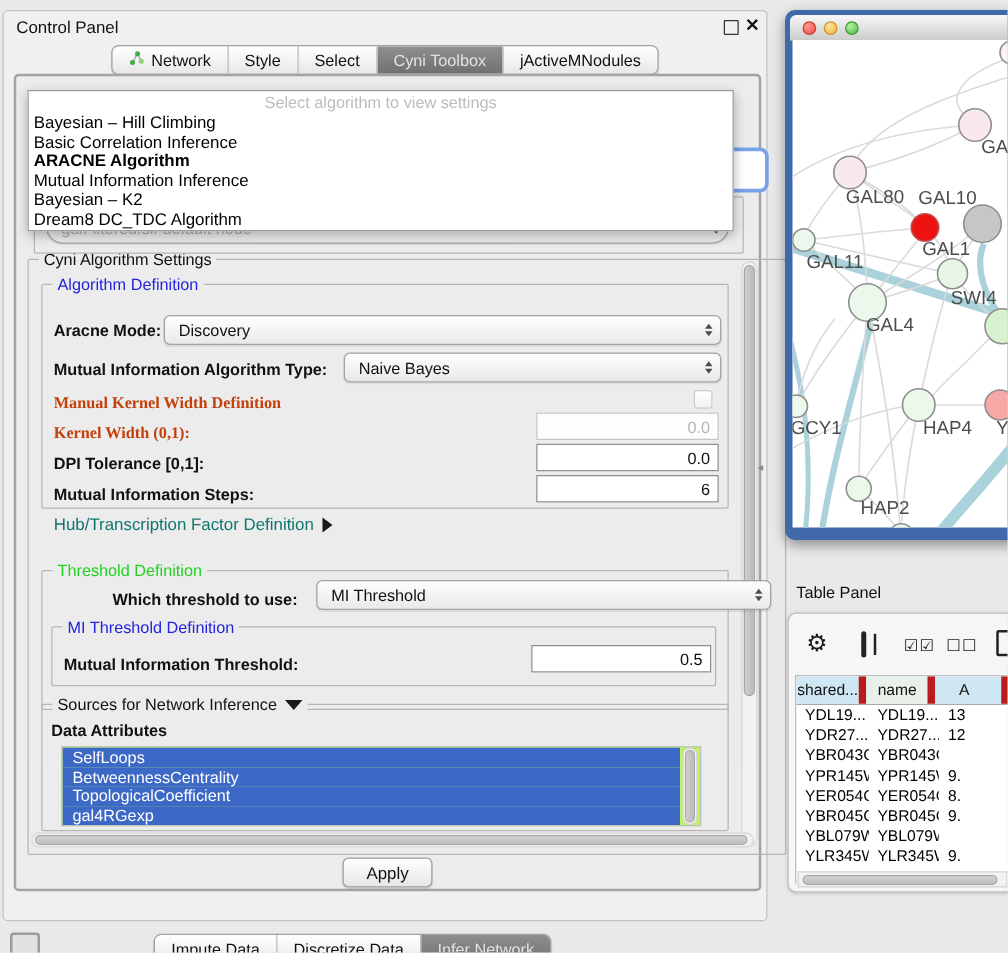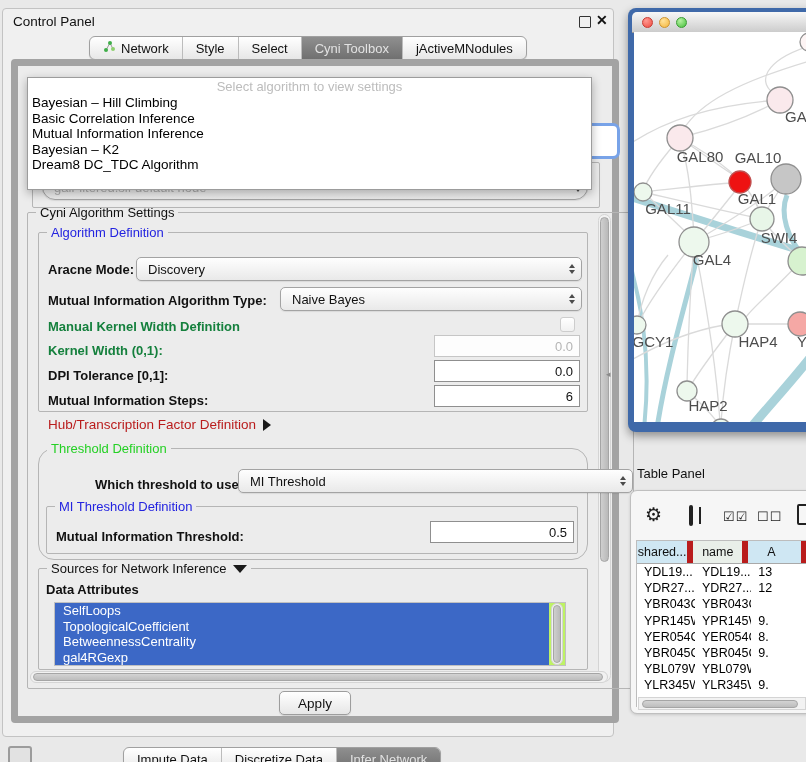--- a/index.html
+++ b/index.html
@@ -10,28 +10,28 @@
   #cp{left:2px;top:8px;width:610px;height:727px;background:#f0f0f0;border:1px solid #c3c3c3;border-radius:4px;}
   #cp-title{left:10px;top:5px;font-size:13.5px;color:#111;}
   .winbtn-float{left:576px;top:7px;width:10px;height:10px;border:1.5px solid #333;border-radius:1px;}
   .winbtn-close{left:593px;top:3px;font-size:14px;font-weight:bold;color:#111;}
   
   .seg{display:flex;border:1px solid #a0a0a0;border-radius:6px;background:linear-gradient(#ffffff,#e7e7e7);overflow:hidden;height:22px;box-shadow:0 1px 1px rgba(0,0,0,.15);}
   .seg .seg-item{display:flex;align-items:center;gap:5px;padding:0 13px;font-size:13px;color:#111;border-left:1px solid #bcbcbc;white-space:nowrap;}
   .seg .seg-item:first-child{border-left:none;}
   .seg .seg-item.sel{background:linear-gradient(#8f8f8f,#707070);color:#e2e2e2;}
   
-  #content{left:8px;top:50px;width:594px;height:650px;background:#ececec;border:7px solid #a3a3a3;border-radius:4px;}
+  #content{left:8px;top:50px;width:594px;height:650px;background:#ececec;border:2px solid #a3a3a3;border-radius:4px;}
   
   .fs{position:absolute;border:1px solid #b5b5b5;border-radius:2px;}
   .fs-legend{position:absolute;top:-8px;left:8px;background:#ececec;padding:0 4px;font-size:13px;color:#111;white-space:nowrap;}
   .leg-blue{color:#2323e0;}
   .leg-green{color:#24d024;}
   .lbl{position:absolute;font-size:13px;font-weight:bold;color:#111;white-space:nowrap;}
-  .lbl-gray{color:#15803d;}
+  .lbl-gray{color:#c2410c;font-family:Liberation Serif, serif;}
   
   .combo{position:absolute;height:24px;border:1px solid #a3a3a3;border-radius:5px;
          background:linear-gradient(#fefefe,#e9e9e9);display:flex;align-items:center;
          font-size:13px;color:#111;padding-left:11px;box-sizing:border-box;box-shadow:0 1px 1px rgba(0,0,0,.08);}
   .stepper{position:absolute;right:6px;top:0;bottom:0;display:flex;flex-direction:column;justify-content:center;align-items:center;gap:2px;}
   .arr-up{width:0;height:0;border-left:3.5px solid transparent;border-right:3.5px solid transparent;border-bottom:4.5px solid #4b4b4b;}
   .arr-dn{width:0;height:0;border-left:3.5px solid transparent;border-right:3.5px solid transparent;border-top:4.5px solid #4b4b4b;}
   
   .inp{position:absolute;height:22px;background:#fff;border:1px solid #8f8f8f;box-sizing:border-box;
        font-size:13px;color:#111;display:flex;align-items:center;justify-content:flex-end;padding:0 6px;}
@@ -116,20 +116,21 @@
           <span class="arr-up"></span>
           <span class="arr-dn"></span>
         </span>
     </div>
 
     <div class="abs" id="popup" style="left:9px;top:11px;">
       <div class="ph">Select algorithm to view settings</div>
       <div id="popup-items">
           <div class="it">Bayesian – Hill Climbing</div>
           <div class="it">Basic Correlation Inference</div>
+          <div class="it" style="font-weight: bold;">ARACNE Algorithm</div>
           <div class="it">Mutual Information Inference</div>
           <div class="it">Bayesian – K2</div>
           <div class="it">Dream8 DC_TDC Algorithm</div>
         </div>
     </div>
 
     <div class="fs" style="left:9px;top:146px;width:585px;height:475px;padding-left:20px;">
       <span class="fs-legend">Cyni Algorithm Settings</span>
     </div>
 
@@ -158,30 +159,30 @@
     </div>
     <div class="lbl lbl-gray" style="left:30px;top:253px;">Manual Kernel Width Definition</div>
     <div class="chk" style="left:542px;top:251px;"></div>
     <div class="lbl lbl-gray" style="left:30px;top:277px;">Kernel Width (0,1):</div>
     <div class="inp dis" style="left:416px;top:269px;width:146px;">0.0</div>
     <div class="lbl" style="left:30px;top:302px;">DPI Tolerance [0,1]:</div>
     <div class="inp" style="left:416px;top:294px;width:146px;">0.0</div>
     <div class="lbl" style="left:30px;top:327px;">Mutual Information Steps:</div>
     <div class="inp" style="left:416px;top:319px;width:146px;">6</div>
 
-    <div class="abs" style="left:30px;top:351px;font-size:13.5px;color:#b91c1c;display:flex;align-items:center;gap:7px;">
+    <div class="abs" style="left:30px;top:351px;font-size:13.5px;color:#0f766e;display:flex;align-items:center;gap:7px;">
       <span>Hub/Transcription Factor Definition</span>
       <span style="display:inline-block;width:0;height:0;border-top:6px solid transparent;border-bottom:6px solid transparent;border-left:8px solid #1a1a1a;"></span>
     </div>
 
-    <div class="fs" style="left:20px;top:382px;width:548px;height:110px;border-radius:16px;">
+    <div class="fs" style="left:20px;top:395px;width:548px;height:110px;">
       <span class="fs-legend leg-green">Threshold Definition</span>
     </div>
     <div class="lbl" style="left:77px;top:411px;">Which threshold to use:</div>
-    <div class="combo" style="left:220px;top:403px;width:395px;">
+    <div class="combo" style="left:240px;top:403px;width:364px;">
       <span>MI Threshold</span>
       <span class="stepper">
           <span class="arr-up"></span>
           <span class="arr-dn"></span>
         </span>
     </div>
     <div class="fs" style="left:28px;top:440px;width:530px;height:46px;">
       <span class="fs-legend leg-blue">MI Threshold Definition</span>
     </div>
     <div class="lbl" style="left:38px;top:463px;">Mutual Information Threshold:</div>
@@ -189,22 +190,22 @@
 
     <div class="fs" style="left:20px;top:502px;width:548px;height:100px;">
       <span class="fs-legend" style="display:flex;align-items:center;gap:6px;">
         <span>Sources for Network Inference</span>
         <span style="display:inline-block;width:0;height:0;border-left:7px solid transparent;border-right:7px solid transparent;border-top:8px solid #1a1a1a;"></span>
       </span>
     </div>
     <div class="lbl" style="left:28px;top:516px;">Data Attributes</div>
     <div class="abs" id="attr-list" style="left:36px;top:536px;">
         <div class="attr-item">SelfLoops</div>
+        <div class="attr-item">BetweennessCentrality</div>
         <div class="attr-item">TopologicalCoefficient</div>
-        <div class="attr-item">BetweennessCentrality</div>
         <div class="attr-item">gal4RGexp</div>
       </div>
     <div class="sb-track" style="left:533px;top:537px;width:12px;height:62px;">
       <div class="sb-thumb" style="left:1px;top:1px;width:8px;height:58px;"></div>
     </div>
 
     <div class="sb-track" style="left:12px;top:605px;width:578px;height:12px;">
       <div class="sb-thumb sb-thumb-h" style="left:2px;top:1px;width:570px;height:8px;"></div>
     </div>
 

